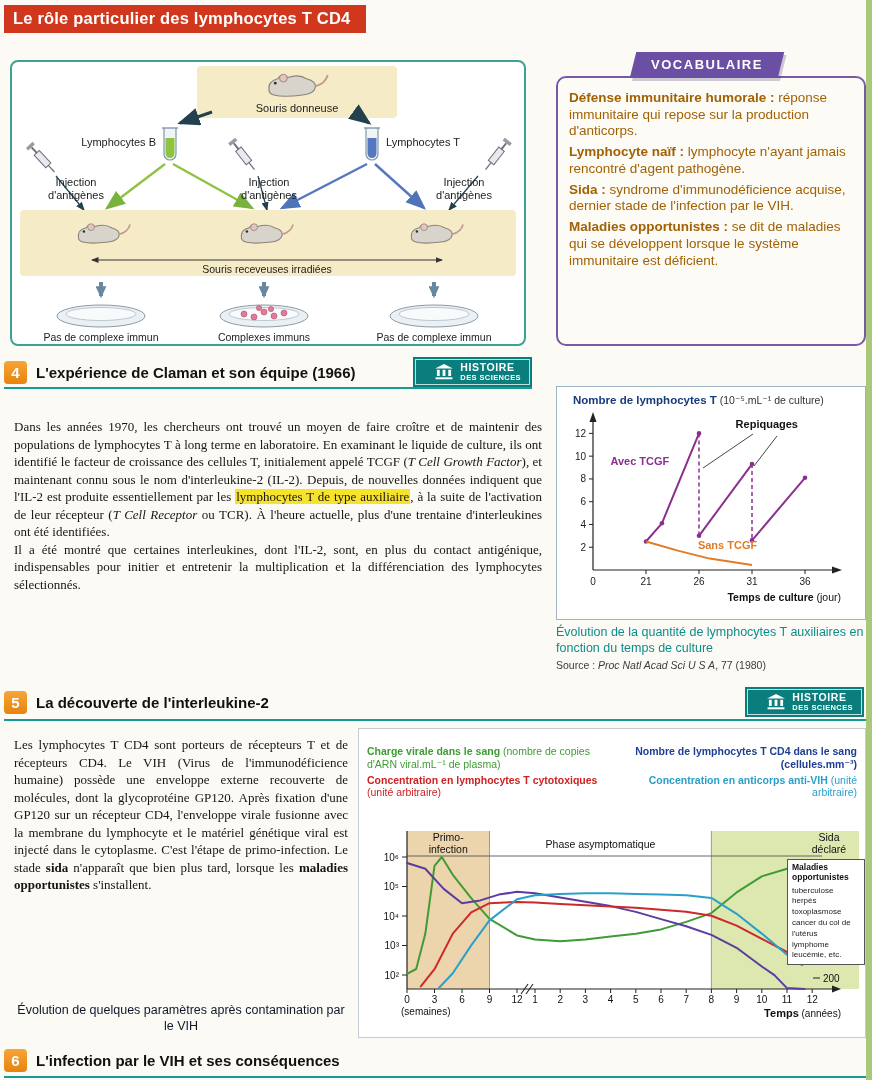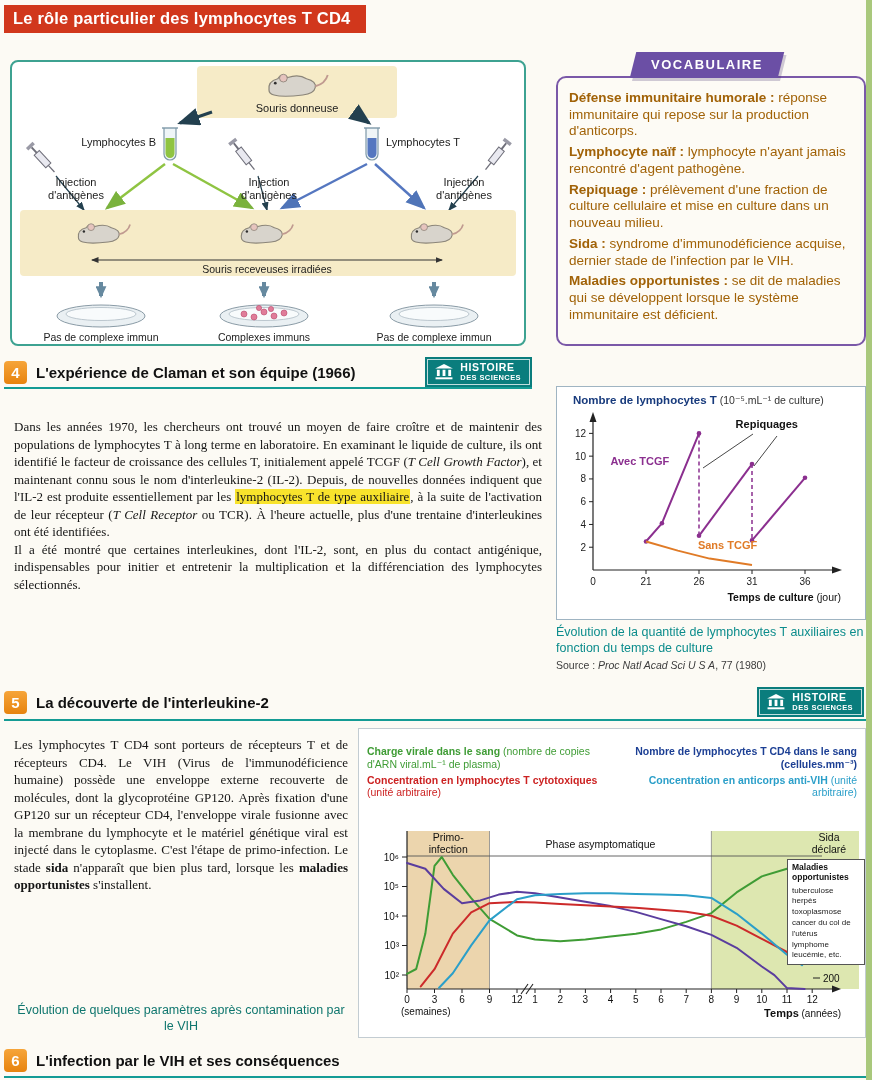--- a/index.html
+++ b/index.html
@@ -18,21 +18,21 @@
   .vocab-entry{font-size:13.5px;line-height:1.24;color:#a16207;margin-bottom:4px}
   .vocab-entry b{font-weight:bold}
   .vocab-tab{position:absolute;left:633px;top:52px;width:148px;height:26px;background:#6b4fa5;transform:skewX(-14deg);box-shadow:3px 3px 0 rgba(70,50,110,.25);z-index:2}
   .vocab-tab span{display:block;transform:skewX(14deg);color:#fff;font-weight:bold;font-size:13px;letter-spacing:1.5px;text-align:center;line-height:26px}
   
   .sec{position:absolute;display:flex;align-items:center;gap:9px;height:28px}
   .secnum{width:23px;height:23px;border-radius:4px;background:linear-gradient(180deg,#f6a53a,#e7830e);color:#fff;font-weight:bold;font-size:15px;display:flex;align-items:center;justify-content:center;flex:0 0 auto}
   .sectitle{font-weight:bold;font-size:15px;color:#111;white-space:nowrap}
   .rule{position:absolute;height:2px;background:#149b94}
   .hds-badge{margin-left:auto;background:#0a7d7d;padding:2px;flex:0 0 auto}
-  .hds-inner{border:1px solid rgba(255,255,255,.75);display:flex;align-items:center;gap:6px;padding:2px 8px 2px 6px}
+  .hds-inner{border:1px solid rgba(255,255,255,.75);display:flex;align-items:center;gap:6px;padding:2px 8px 2px 18px}
   .hds-lines{display:flex;flex-direction:column;color:#fff;font-weight:bold;line-height:1.1}
   .hds-lines span:first-child{font-size:10.5px;letter-spacing:.6px}
   .hds-lines span:last-child{font-size:7.5px;letter-spacing:.4px}
   
   .para{position:absolute;font-family:Liberation Serif, serif;font-size:13px;line-height:1.35;color:#151515;text-align:justify}
   .ri{font-style:italic}
   .rb{font-weight:bold}
   .rhl{background:#f8e32c;padding:0 1px}
   #para4{left:14px;top:418px;width:528px}
   #para5{left:14px;top:736px;width:334px}
@@ -40,21 +40,21 @@
   .fig1{position:absolute;left:556px;top:386px;width:310px;height:234px;border:1px solid #9fb4c2;background:#fff;box-sizing:border-box;padding:7px 4px 2px 6px}
   .c1-title{font-size:10.5px;color:#333;margin:0 0 2px 10px;white-space:nowrap}
   .c1-title b{color:#173a7c;font-size:11.5px}
   .fig1 svg{width:296px;height:198px;display:block}
   .tk{font-size:10px;fill:#222}
   .ann{font-size:11px;font-weight:bold}
   .axl{font-size:10.5px;fill:#111}
   .figcap1{position:absolute;left:556px;top:624px;width:308px}
   .capteal{color:#0c8c8c;font-size:12.5px;line-height:1.28}
   .capsrc{font-size:10.5px;color:#3c3c3c;margin-top:3px}
-  .cap5{position:absolute;left:14px;top:1002px;width:334px;text-align:center;color:#0f766e;font-size:12.5px;line-height:1.3}
+  .cap5{position:absolute;left:14px;top:1002px;width:334px;text-align:center;color:#0f172a;font-size:12.5px;line-height:1.3}
   
   .fig2{position:absolute;left:358px;top:728px;width:508px;height:310px;background:#fff;border:1px solid #c3ccd2;box-sizing:border-box;padding:16px 8px 0 8px}
   .leg{display:flex;justify-content:space-between;height:58px}
   .leg-col{font-size:10.5px;line-height:1.22}
   .leg-col.left{width:252px}
   .leg-col.right{width:228px;text-align:right}
   .leg-entry{margin-bottom:3px}
   .fig2 svg{width:492px;height:240px;display:block}
   .tk2{font-size:10px;fill:#111}
   .phl{font-size:10.5px;fill:#111}
@@ -188,21 +188,20 @@
       <text x="422" y="279" text-anchor="middle" class="dlab2">Pas de complexe immun</text>
     </svg>
   </figure>
 
   <div class="vocab-tab">
       <span>VOCABULAIRE</span>
     </div>
   <div class="vocab-box">
     <div class="vocab-entry"><b>Défense immunitaire humorale :</b> <span>réponse immunitaire qui repose sur la production d'anticorps.</span></div>
     <div class="vocab-entry"><b>Lymphocyte naïf :</b> <span>lymphocyte n'ayant jamais rencontré d'agent pathogène.</span></div>
-    <div class="vocab-entry"><b>Repiquage :</b> <span>prélèvement d'une fraction de culture cellulaire et mise en culture dans un nouveau milieu.</span></div>
     <div class="vocab-entry"><b>Sida :</b> <span>syndrome d'immunodéficience acquise, dernier stade de l'infection par le VIH.</span></div>
     <div class="vocab-entry"><b>Maladies opportunistes :</b> <span>se dit de maladies qui se développent lorsque le système immunitaire est déficient.</span></div>
   </div>
 
   <div class="sec" style="left:4px;top:358px;width:528px">
     <span class="secnum">4</span>
     <span class="sectitle">L'expérience de Claman et son équipe (1966)</span>
     <span class="hds-badge">
         <span class="hds-inner">
       <svg width="20" height="16" viewBox="0 0 22 18">

